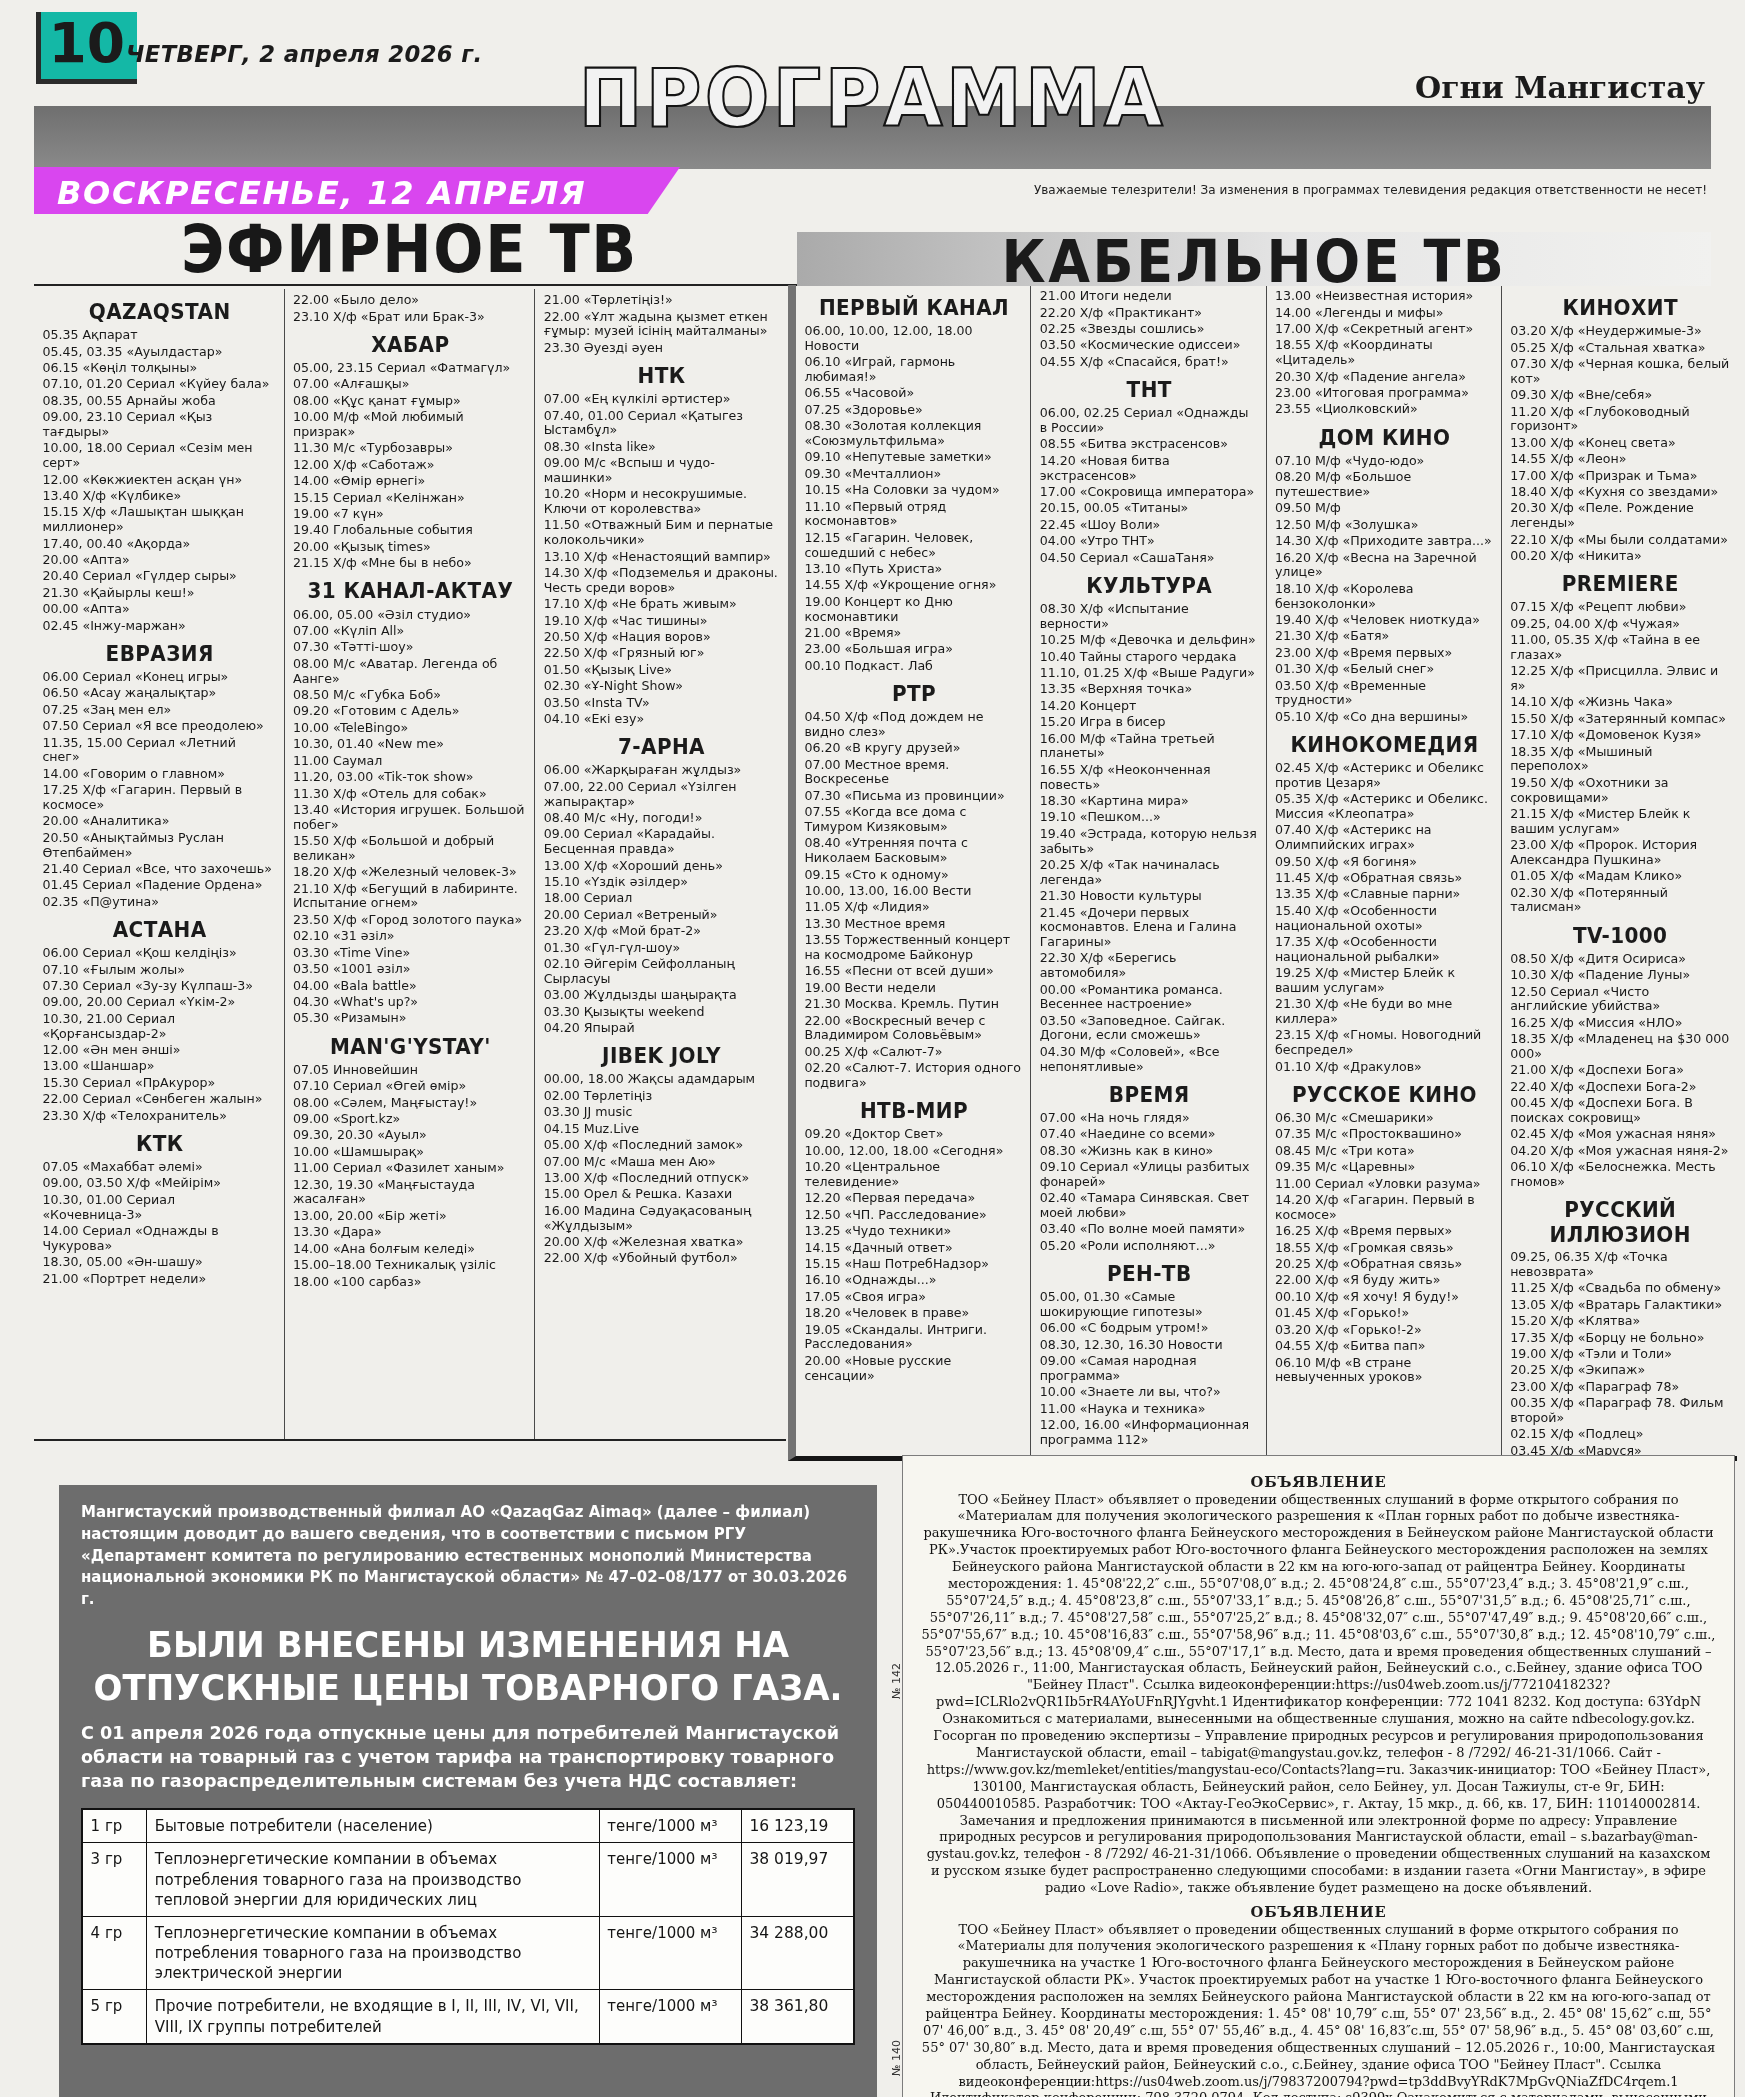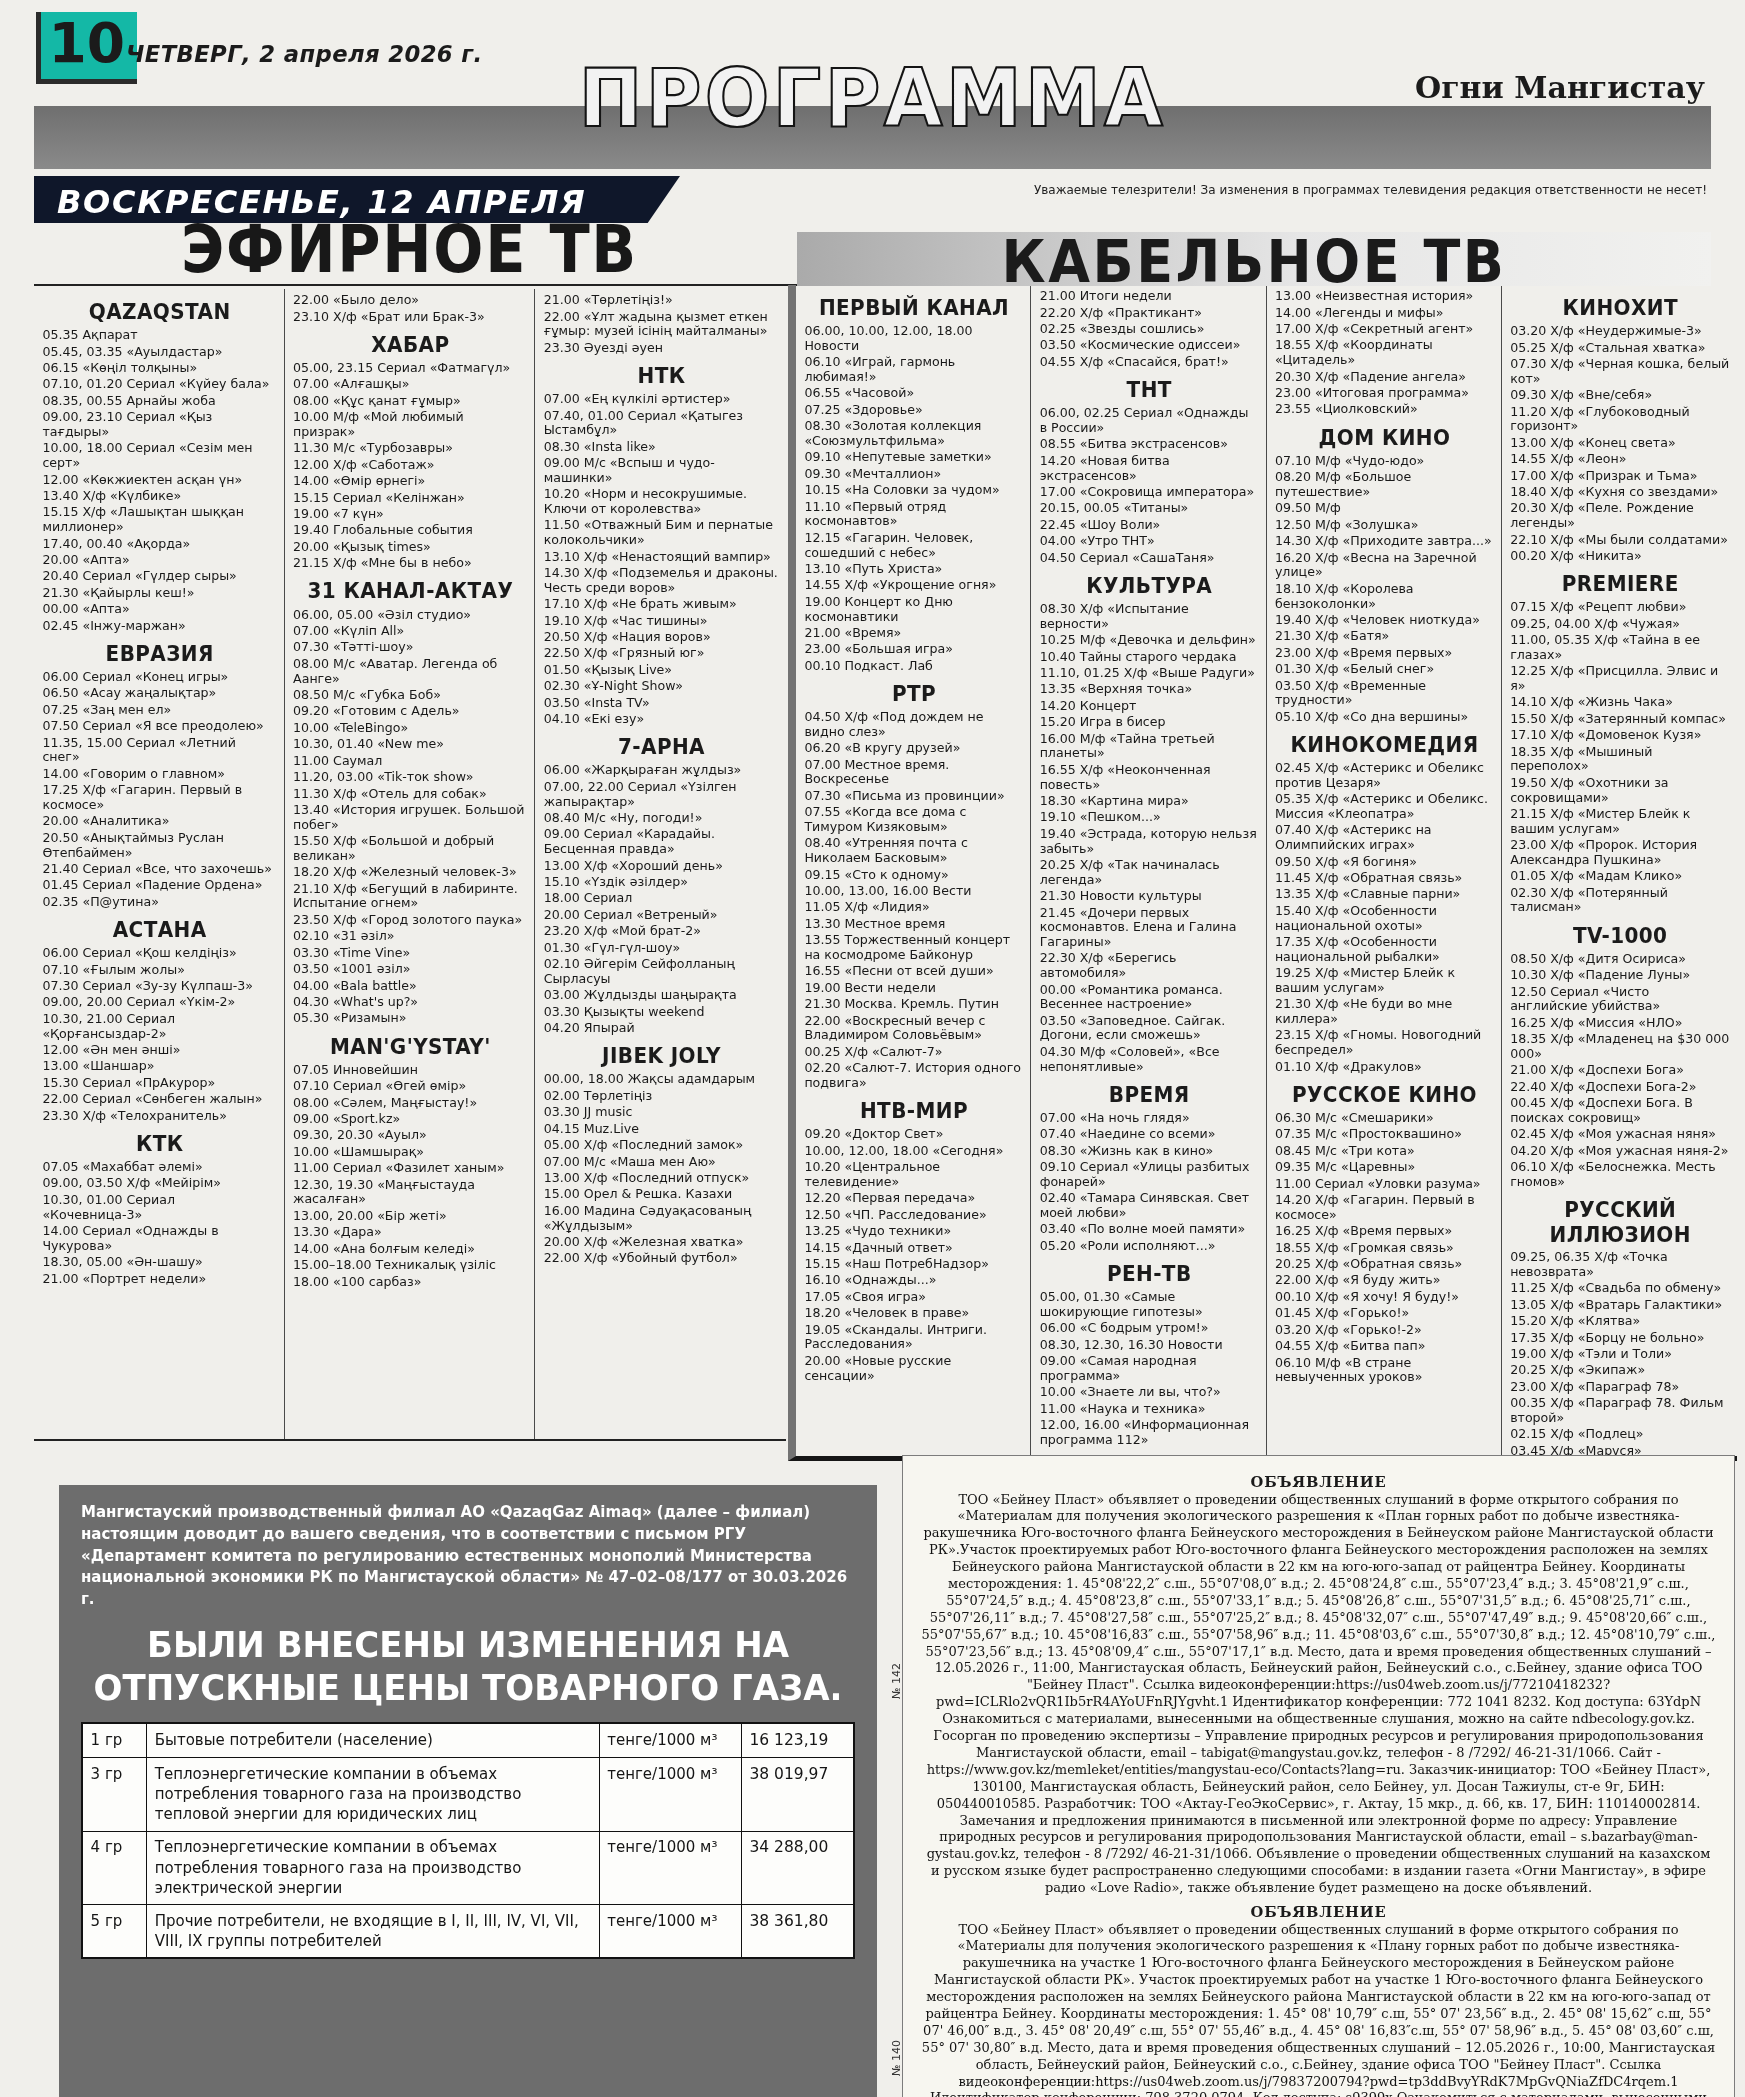--- a/index.html
+++ b/index.html
@@ -4,21 +4,21 @@
 <style>
   html,body{margin:0;padding:0}
   body{width:1745px;height:2751px;position:relative;background:#f0efeb;font-family:"DejaVu Sans",sans-serif;color:#1b1b1b;overflow:hidden}
   .abs{position:absolute}
   
   #pagenum{left:36px;top:12px;font-size:55px;font-weight:700;line-height:1;padding:4.2px 11.7px 7.6px 7.6px;border-left:5.9px solid #2b2b2b;border-bottom:5.9px solid #2b2b2b;background:#14b8a6;z-index:3}
   #edition-date{left:126px;top:41px;font-size:22.7px;font-weight:800;font-style:italic;letter-spacing:0.4px;z-index:3}
   #brand{right:40px;top:70px;font-family:"DejaVu Serif",serif;font-size:30px;font-weight:800;z-index:3}
   #band{left:34px;top:106px;right:34px;height:63px;background:linear-gradient(180deg,#6f6f6f,#8a8a8a);z-index:1}
   #programma{left:0;top:54px;width:100%;text-align:center;font-size:76px;font-weight:900;letter-spacing:3.4px;color:#f2f2f2;-webkit-text-stroke:2.1px #141414;text-shadow:0 0 0.8px #000;z-index:2;transform:scaleY(1.05)}
-  #day-banner{left:34px;top:176px;width:646px;height:47px;background:#0f172a;clip-path:polygon(0 0,100% 0,95% 100%,0 100%);color:#fff;z-index:2}
+  #day-banner{left:34px;top:167px;width:646px;height:47px;background:#d946ef;clip-path:polygon(0 0,100% 0,95% 100%,0 100%);color:#fff;z-index:2}
   #day-banner span{display:block;padding:6.7px 0 0 23px;font-size:32px;font-weight:900;font-style:italic;letter-spacing:1.7px}
   #notice{right:38px;top:183px;width:831px;font-size:12px;text-align:right;color:#222;z-index:2}
   #ether-banner{left:34px;top:215px;width:751px;text-align:center;font-size:59px;font-weight:900;letter-spacing:1.7px;color:#181818;transform:scaleY(1.12);z-index:2}
   #cable-band{left:797px;top:232px;right:34px;height:54px;background:linear-gradient(90deg,#aaa,#e6e6e6 55%,#f1f1ef);z-index:1}
   #cable-banner{left:797px;top:230px;right:34px;text-align:center;font-size:54px;font-weight:900;letter-spacing:2.5px;color:#1b1b1b;transform:scaleY(1.1);z-index:2}
   
   #toprule{left:34px;top:284px;right:34px;height:2.1px;background:#222}
   #ether-cols{left:34px;top:289px;width:752px;height:1150px;display:grid;grid-template-columns:repeat(3,1fr);overflow:hidden;border-bottom:2.1px solid #222}
   #cable-cols{left:788px;top:285px;width:941px;height:1171px;display:grid;grid-template-columns:repeat(4,1fr);overflow:hidden;border-left:8px solid #737373;border-bottom:5.5px solid #161616;background:transparent}
   .tvcol{padding:2.5px 6.7px 0 8.4px;border-right:1.3px solid #4a4a4a;overflow:hidden}
@@ -421,20 +421,21 @@
       <div class="it">00.35 Х/ф «Параграф 78. Фильм второй»</div>
       <div class="it">02.15 Х/ф «Подлец»</div>
       <div class="it">03.45 Х/ф «Маруся»</div>
       <div class="it">05.05 Х/ф «Не обмани»</div>
     </div>
   </div>
 
 <div class="abs" id="gasbox">
   <div id="gas-head">Мангистауский производственный филиал  АО «QazaqGaz Aimaq» (далее – филиал) настоящим доводит до вашего сведения, что в соответствии с письмом РГУ «Департамент комитета по регулированию естественных монополий Министерства национальной экономики РК по Мангистауской области»  № 47–02–08/177 от 30.03.2026 г.</div>
   <div id="gas-title">БЫЛИ ВНЕСЕНЫ ИЗМЕНЕНИЯ НА ОТПУСКНЫЕ ЦЕНЫ ТОВАРНОГО ГАЗА.</div>
+  <div id="gas-intro">С 01 апреля 2026 года отпускные цены для потребителей Мангистауской области на товарный газ с учетом тарифа на транспортировку товарного газа по газораспределительным системам без учета НДС составляет:</div>
   <table id="gastable">
       <tbody id="gastbody">
         <tr>
           <td class="g">1 гр</td>
           <td class="d">Бытовые потребители (население)</td>
           <td class="u">тенге/1000 м³</td>
           <td class="p">16 123,19</td>
         </tr>
         <tr>
           <td class="g">3 гр</td>

